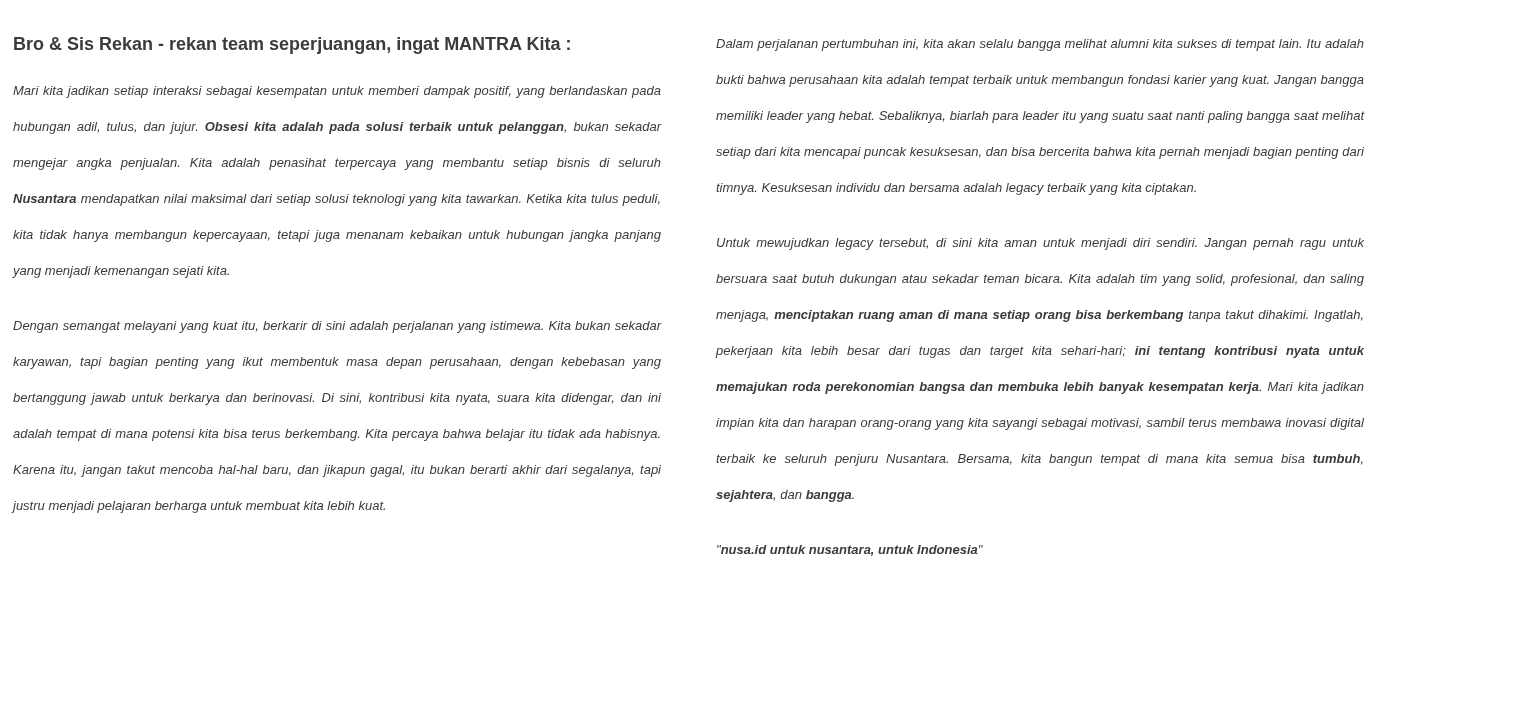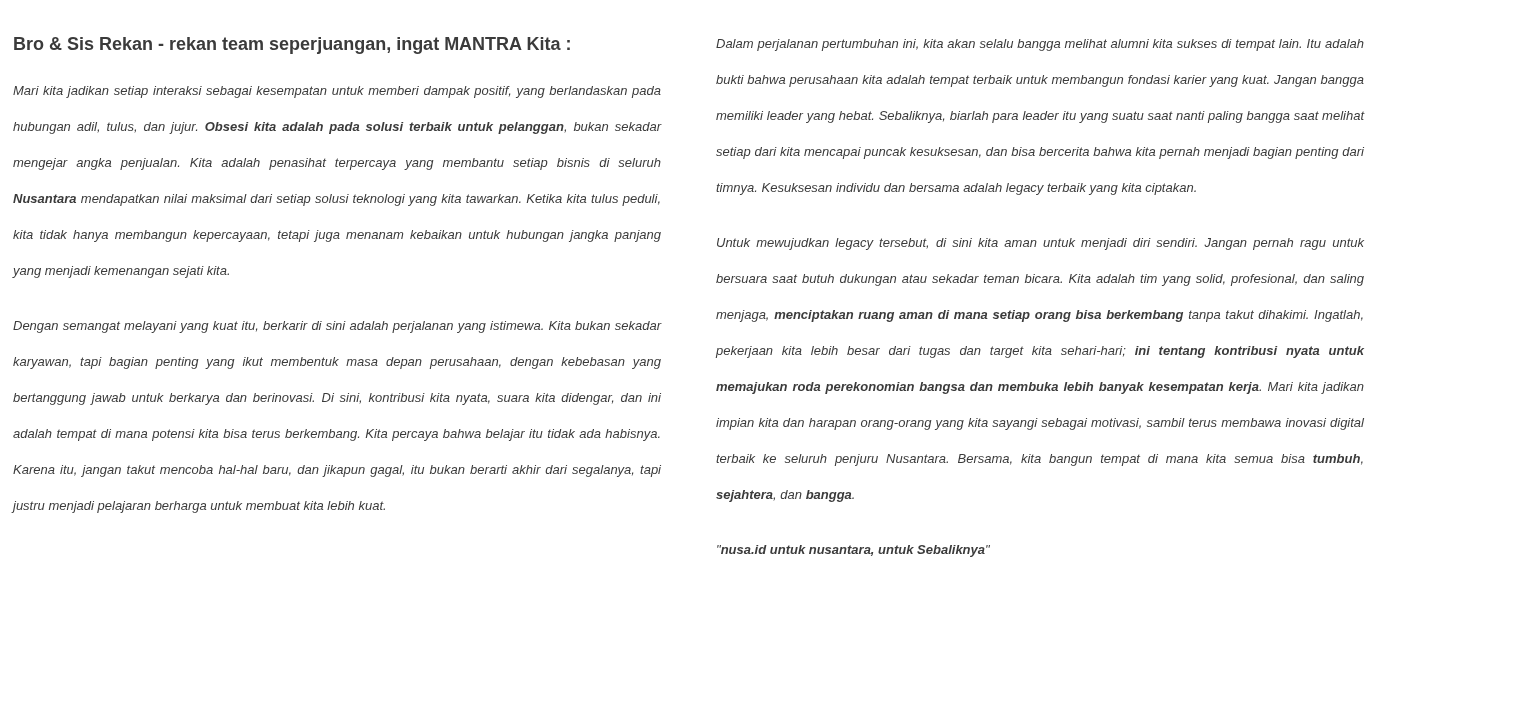--- a/index.html
+++ b/index.html
@@ -53,15 +53,15 @@
 
 <div class="page">
   <div class="col">
     <h1 class="heading">Bro &amp; Sis Rekan - rekan team seperjuangan, ingat MANTRA Kita :</h1>
     <p class="para"><span>Mari kita jadikan setiap interaksi sebagai kesempatan untuk memberi dampak positif, yang berlandaskan pada hubungan adil, tulus, dan jujur. </span><span class="bold">Obsesi kita adalah pada solusi terbaik untuk pelanggan</span><span>, bukan sekadar mengejar angka penjualan. Kita adalah penasihat terpercaya yang membantu setiap bisnis di seluruh </span><span class="bold">Nusantara</span><span> mendapatkan nilai maksimal dari setiap solusi teknologi yang kita tawarkan. Ketika kita tulus peduli, kita tidak hanya membangun kepercayaan, tetapi juga menanam kebaikan untuk hubungan jangka panjang yang menjadi kemenangan sejati kita.</span></p>
     <p class="para"><span>Dengan semangat melayani yang kuat itu, berkarir di sini adalah perjalanan yang istimewa. Kita bukan sekadar karyawan, tapi bagian penting yang ikut membentuk masa depan perusahaan, dengan kebebasan yang bertanggung jawab untuk berkarya dan berinovasi. Di sini, kontribusi kita nyata, suara kita didengar, dan ini adalah tempat di mana potensi kita bisa terus berkembang. Kita percaya bahwa belajar itu tidak ada habisnya. Karena itu, jangan takut mencoba hal-hal baru, dan jikapun gagal, itu bukan berarti akhir dari segalanya, tapi justru menjadi pelajaran berharga untuk membuat kita lebih kuat.</span></p>
   </div>
   <div class="col">
     <p class="para"><span>Dalam perjalanan pertumbuhan ini, kita akan selalu bangga melihat alumni kita sukses di tempat lain. Itu adalah bukti bahwa perusahaan kita adalah tempat terbaik untuk membangun fondasi karier yang kuat. Jangan bangga memiliki leader yang hebat. Sebaliknya, biarlah para leader itu yang suatu saat nanti paling bangga saat melihat setiap dari kita mencapai puncak kesuksesan, dan bisa bercerita bahwa kita pernah menjadi bagian penting dari timnya. Kesuksesan individu dan bersama adalah legacy terbaik yang kita ciptakan.</span></p>
     <p class="para"><span>Untuk mewujudkan legacy tersebut, di sini kita aman untuk menjadi diri sendiri. Jangan pernah ragu untuk bersuara saat butuh dukungan atau sekadar teman bicara. Kita adalah tim yang solid, profesional, dan saling menjaga, </span><span class="bold">menciptakan ruang aman di mana setiap orang bisa berkembang</span><span> tanpa takut dihakimi. Ingatlah, pekerjaan kita lebih besar dari tugas dan target kita sehari-hari; </span><span class="bold">ini tentang kontribusi nyata untuk memajukan roda perekonomian bangsa dan membuka lebih banyak kesempatan kerja</span><span>. Mari kita jadikan impian kita dan harapan orang-orang yang kita sayangi sebagai motivasi, sambil terus membawa inovasi digital terbaik ke seluruh penjuru Nusantara. Bersama, kita bangun tempat di mana kita semua bisa </span><span class="bold">tumbuh</span><span>, </span><span class="bold">sejahtera</span><span>, dan </span><span class="bold">bangga</span><span>.</span></p>
-    <p class="para quote"><span>"</span><span class="bold">nusa.id untuk nusantara, untuk Sebaliknya</span><span>"</span></p>
+    <p class="para quote"><span>"</span><span class="bold">nusa.id untuk nusantara, untuk Indonesia</span><span>"</span></p>
   </div>
 </div>
 
 </body></html>

